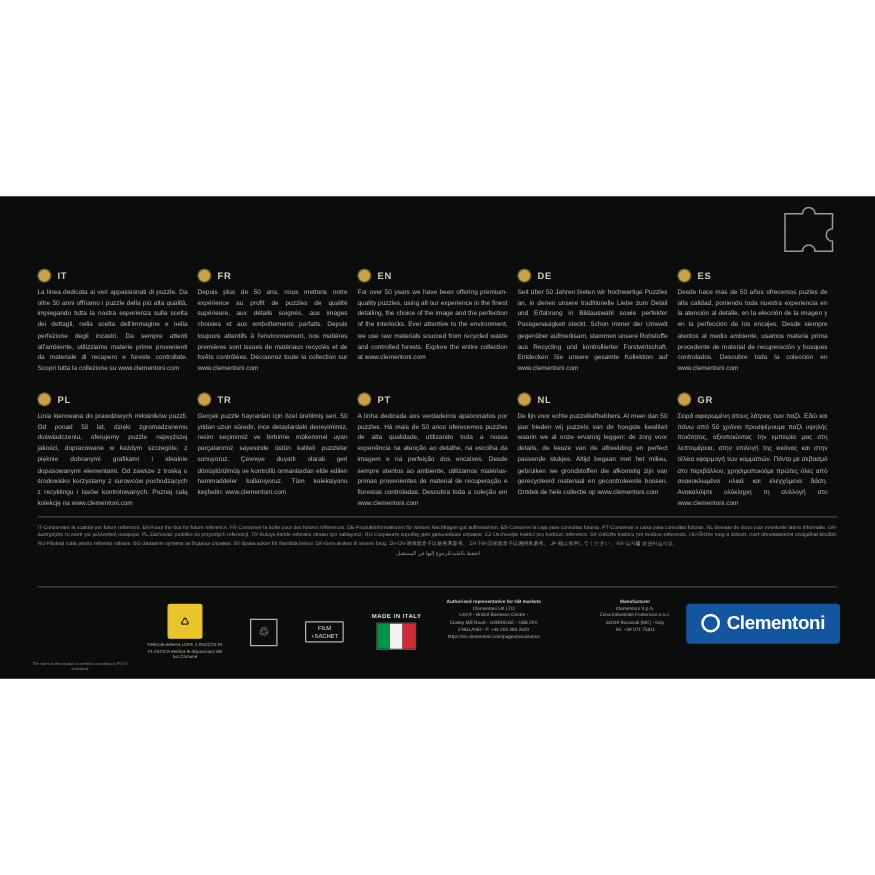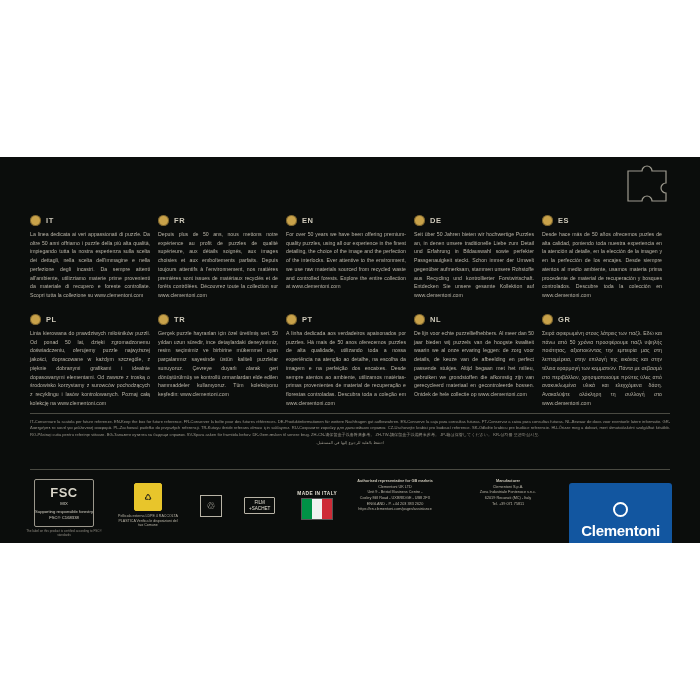--- a/index.html
+++ b/index.html
@@ -134,24 +134,24 @@
   .addr{
     position:absolute;top:10px;font-size:3.8px;line-height:1.5;color:#b9b4a7;text-align:center;
   }
   .addr .hd{color:#cfcabb;font-weight:bold;font-size:3.8px;}
   .addr1{left:330px;width:130px;}
   .addr2{left:468px;width:80px;}
 
   .brand{
     position:absolute;right:28px;top:14px;
     background:#1256a0;color:#ffffff;
-    padding:19px 12px 8px 12px;border-radius:3px;
+    padding:7px 12px 8px 12px;border-radius:3px;
     font-family:"Liberation Sans", sans-serif;
     font-size:15px;font-weight:bold;letter-spacing:-.3px;
-    display:flex;align-items:center;gap:5px;flex-direction:column;
+    display:flex;align-items:center;gap:5px;
   }
   .brand .dot{
     width:11px;height:11px;border:2px solid #fff;border-radius:50%;
     display:inline-block;
   }
 </style>
 </head>
 <body>
 
 <div id="page">
@@ -241,27 +241,20 @@
 
   <div class="sp-rule"></div>
   <div class="smallprint">
     <span>IT-Conservare la scatola per future referenze. EN-Keep the box for future reference. FR-Conserver la boîte pour des futures références. DE-Produktinformationen für weitere Nachfragen gut aufbewahren. ES-Conserve la caja para consultas futuras. PT-Conservar a caixa para consultas futuras. NL-Bewaar de doos voor eventuele latere informatie. GR-Διατηρήστε το κουτί για μελλοντική αναφορά. PL-Zachować pudełko do przyszłych referencji. TR-Kutuyu ileride referans olması için saklayınız. RU-Сохраните коробку для дальнейших справок. CZ-Uschovejte krabici pro budoucí reference. SK-Odložte krabicu pre budúce referencie. HU-Őrizze meg a dobozt, mert útmutatásként szolgálhat később. RO-Păstrați cutia pentru referințe viitoare. BG-Запазете кутията за бъдещи справки. SV-Spara asken för framtida behov. DK-Gem æsken til senere brug. ZH-CN-请保留盒子以备将来参考。 ZH-TW-請保留盒子以備將來參考。 JP-箱は保管してください。 KR-상자를 보관하십시오.</span>
     <span class="ar">احتفظ بالعلبة للرجوع إليها في المستقبل.</span>
   </div>
 
   <div class="bottom">
     <div class="bot-rule"></div>
 
-    <div class="fsc">
-      <div class="mark">FSC</div>
-      <div class="mix">MIX</div>
-      <div class="mix">Supporting
-responsible forestry</div>
-      <div class="code2">FSC® C168338</div>
-    </div>
     <div class="fsc-note">The label on this product is certified according to FSC® standards</div>
 
     <div class="icon-row">
       <div class="icon">
         <div class="ic-box ic-yellow">♺</div>
         <div class="ic-cap">Pellicola esterna
 LDPE 4
 RACCOLTA PLASTICA
 Verifica le disposizioni
 del tuo Comune</div>

